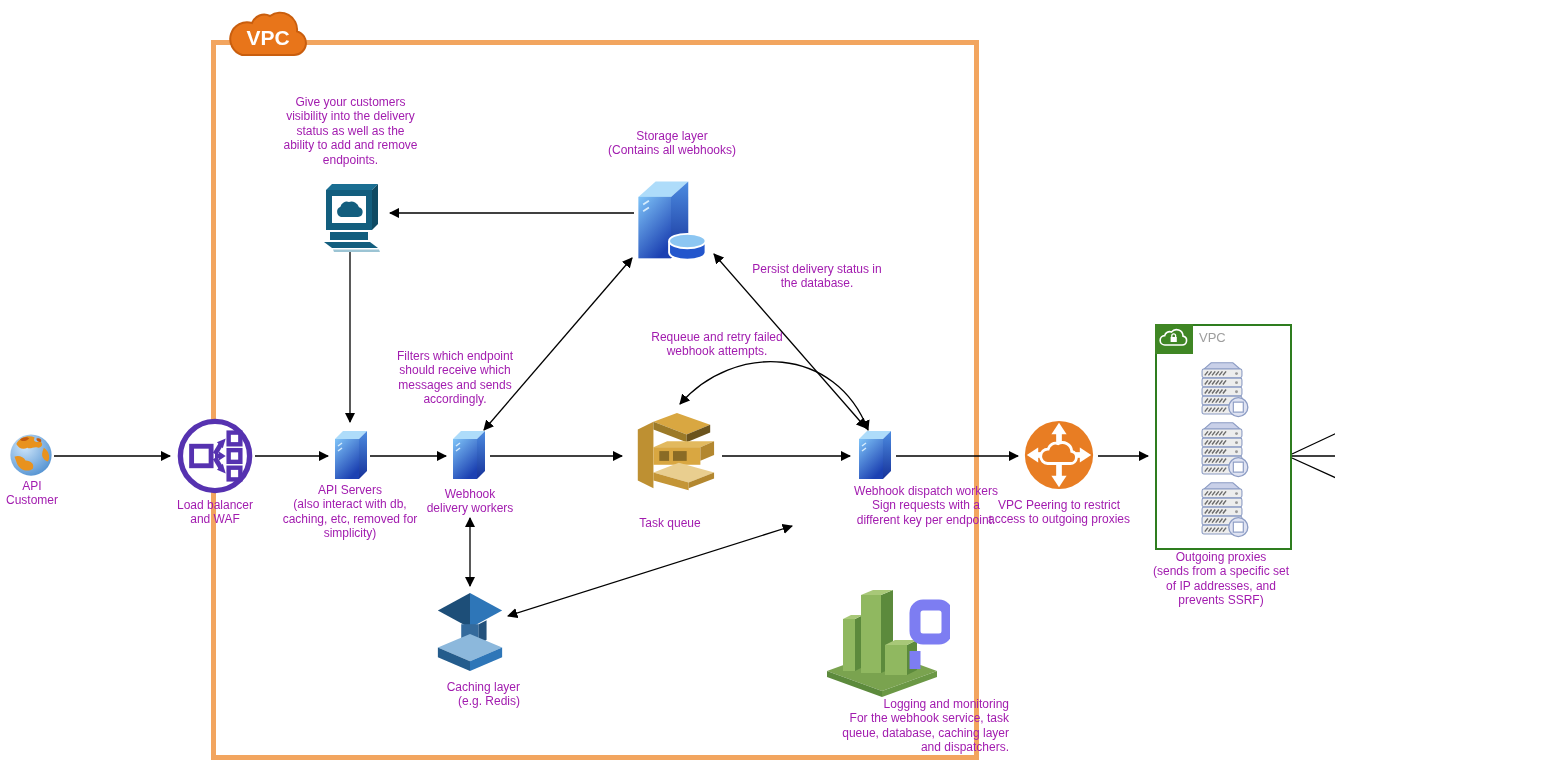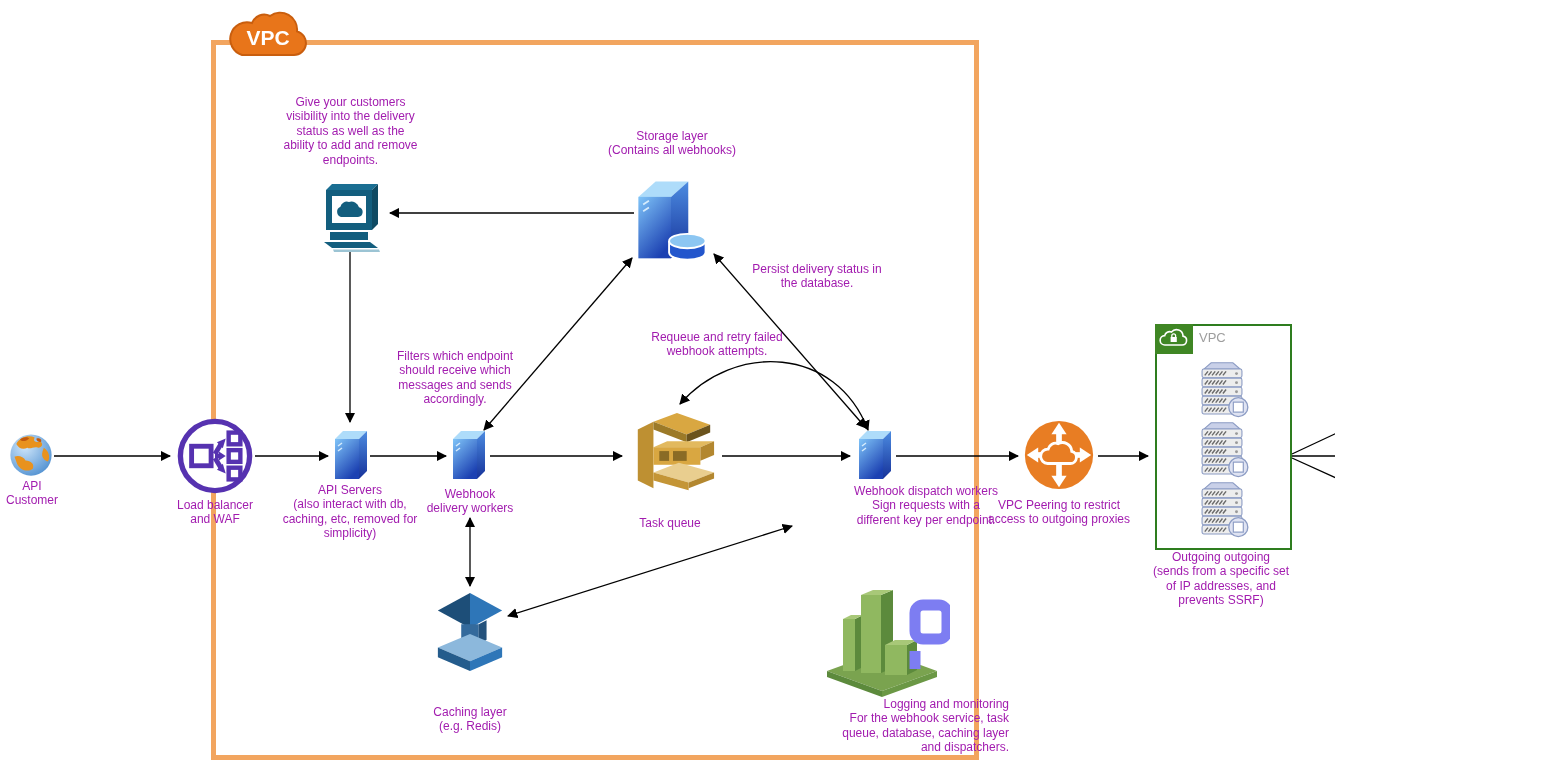--- a/index.html
+++ b/index.html
@@ -317,28 +317,28 @@
 caching, etc, removed for
 simplicity)</div>
   <div class="label" style="left:415px;top:487px;width:110px;">Webhook
 delivery workers</div>
   <div class="label" style="left:620px;top:516px;width:100px;">Task queue</div>
   <div class="label" style="left:800px;top:484px;width:156px;margin-left:48px;">Webhook dispatch workers
 Sign requests with a
 different key per endpoint.</div>
   <div class="label" style="left:975px;top:498px;width:168px;">VPC Peering to restrict
 access to outgoing proxies</div>
-  <div class="label" style="left:1141px;top:550px;width:160px;">Outgoing outgoing
+  <div class="label" style="left:1141px;top:550px;width:160px;">Outgoing proxies
 (sends from a specific set
 of IP addresses, and
 prevents SSRF)</div>
   <div class="label" style="left:1405px;top:318px;width:140px;text-align:center;">Customer endpoints</div>
   <div class="label" style="left:592px;top:129px;width:160px;">Storage layer
 (Contains all webhooks)</div>
-  <div class="label" style="left:420px;top:705px;width:100px;">Caching layer
+  <div class="label" style="left:420px;top:680px;width:100px;text-align:right;">Caching layer
 (e.g. Redis)</div>
   <div class="label" style="left:821px;top:697px;width:188px;text-align:right;">Logging and monitoring
 For the webhook service, task
 queue, database, caching layer
 and dispatchers.</div>
 
   <div class="label" style="left:268px;top:95px;width:165px;">Give your customers
 visibility into the delivery
 status as well as the
 ability to add and remove

